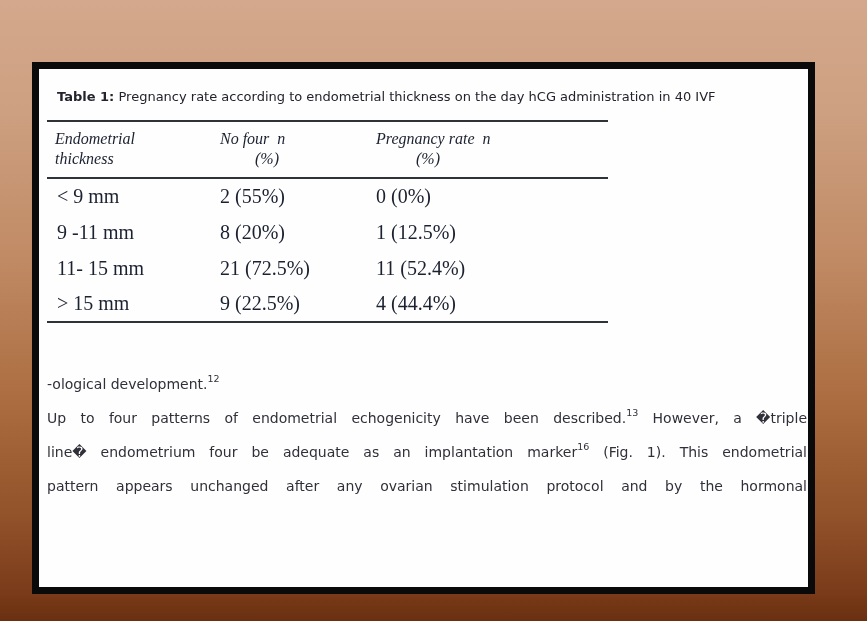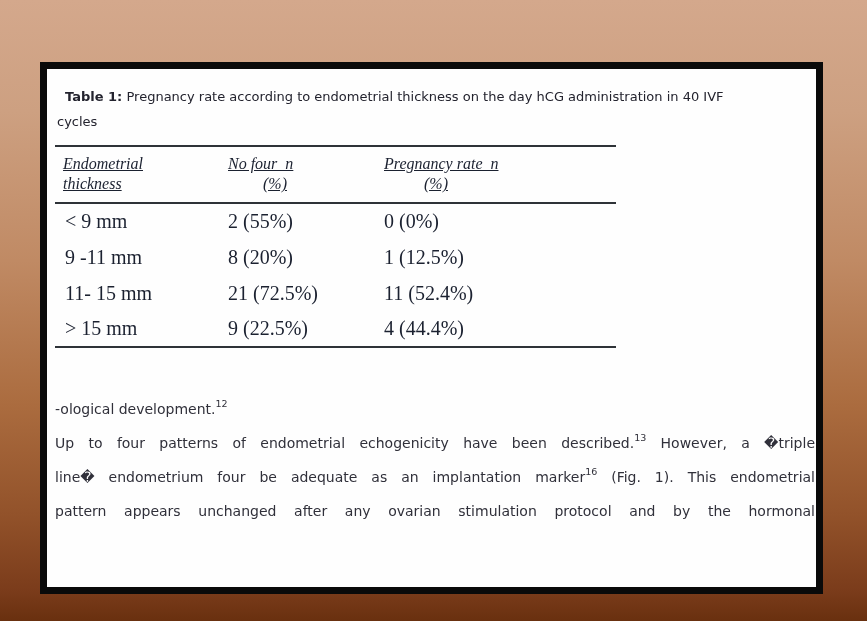--- a/index.html
+++ b/index.html
@@ -15,21 +15,21 @@
       #c08a64 42%,
       #ab6c3f 65%,
       #92522a 83%,
       #7b3c1b 95%,
       #69300f 100%);
     font-family: "DejaVu Sans", "Liberation Sans", sans-serif;
   }
 
   .panel {
     position: absolute;
-    left: 40px;
+    left: 32px;
     top: 62px;
     width: 783px;
     height: 532px;
     background: #fefefe;
     border: 7px solid #0a0a0a;
     overflow: hidden;
   }
 
   
   .caption {
@@ -53,21 +53,20 @@
   }
   .data-table thead tr { border-bottom: 2px solid #2e3338; }
   .data-table th {
     font-weight: normal;
     font-style: italic;
     font-size: 16px;
     text-align: left;
     vertical-align: top;
     padding: 7px 0 8px 0;
     line-height: 20px;
-    text-decoration: underline;
   }
   .data-table th .h1 { white-space: pre; }
   .data-table th.c1 { padding-left: 8px; }
   .data-table th.c2 .pct { padding-left: 35px; }
   .data-table th.c3 .pct { padding-left: 40px; }
   .data-table td {
     font-size: 20px;
     height: 36px;
     vertical-align: middle;
     white-space: pre;
@@ -92,21 +91,20 @@
   }
 </style>
 </head>
 <body>
 
 <div class="stage">
   <div class="panel">
 
     <div class="caption">
       <div class="caption-line1"><span class="caption-label">Table 1:</span> <span>Pregnancy rate according to endometrial thickness on the day hCG administration in 40 IVF</span></div>
-      <div class="caption-line2">cycles</div>
     </div>
 
     <table class="data-table">
       <colgroup>
         <col style="width:173px">
         <col style="width:156px">
         <col style="width:232px">
       </colgroup>
       <thead>
         <tr>

